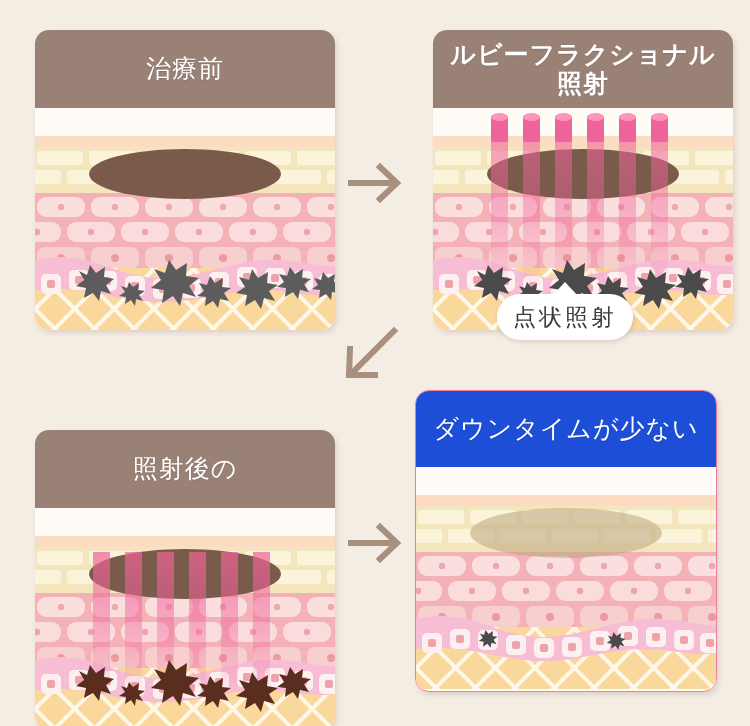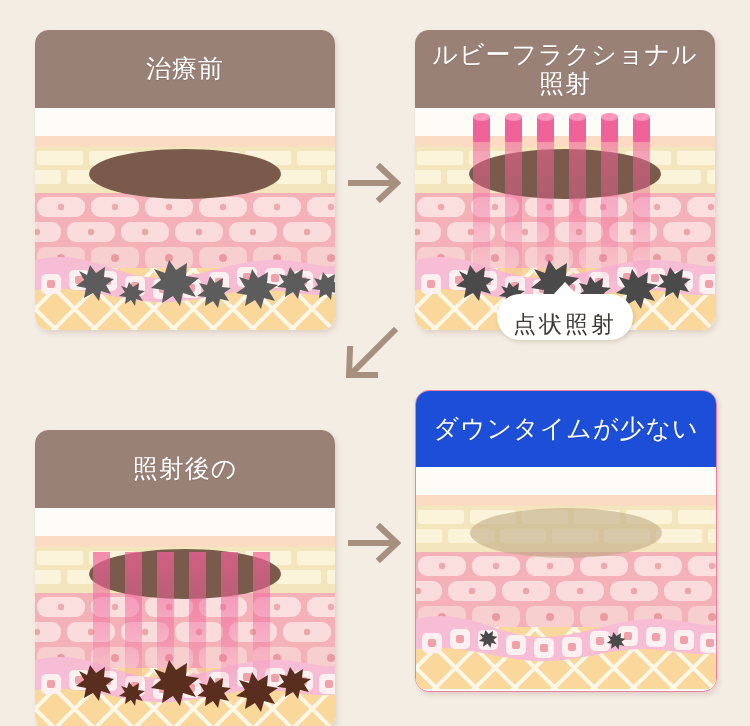--- a/index.html
+++ b/index.html
@@ -17,21 +17,21 @@
   .stage{position:absolute;left:0;top:0;width:750px;height:564px;}
 
   
   .card{
     position:absolute;width:300px;height:300px;
     border-radius:14px;overflow:hidden;
     box-shadow:2px 3px 5px rgba(150,120,100,.22);
     background:#FFFDF9;
   }
   .card.p1{left:35px;top:30px;}
-  .card.p2{left:415px;top:30px;}
+  .card.p2{left:433px;top:30px;font-weight:bold;}
   .card.p3{left:35px;top:390px;margin-top:40px;}
   .card.p4{left:415px;top:390px;border:1.5px solid #EE7FA4;}
 
   .hdr{
     position:absolute;left:0;top:0;width:100%;height:78px;
     display:flex;align-items:center;justify-content:center;
     color:#fff;text-align:center;line-height:1.18;
     font-size:25px;letter-spacing:1px;
     text-shadow:0 1px 1px rgba(0,0,0,.12);
     box-sizing:border-box;padding:0 8px;
@@ -39,21 +39,21 @@
   .hdr.brown{background:#9A8176;}
   .hdr.pink{background:#1d4ed8;}
   .card.p4 .hdr{height:76px;}
 
   .body{position:absolute;left:0;top:78px;width:100%;height:222px;overflow:hidden;background:#FDF7F1;}
   .card.p4 .body{top:76px;height:222px;}
 
   
   .callout{
     position:absolute;background:#fff;border-radius:28px;
-    display:flex;align-items:flex-end;justify-content:center;
+    display:flex;align-items:center;justify-content:center;
     font-size:23px;color:#3E3A36;letter-spacing:3px;
     box-shadow:1px 2px 4px rgba(140,110,90,.25);
   }
   .callout .tail{
     position:absolute;top:-12px;left:50%;margin-left:-13px;
     width:0;height:0;border-left:13px solid transparent;border-right:13px solid transparent;
     border-bottom:14px solid #fff;
   }
 
   

